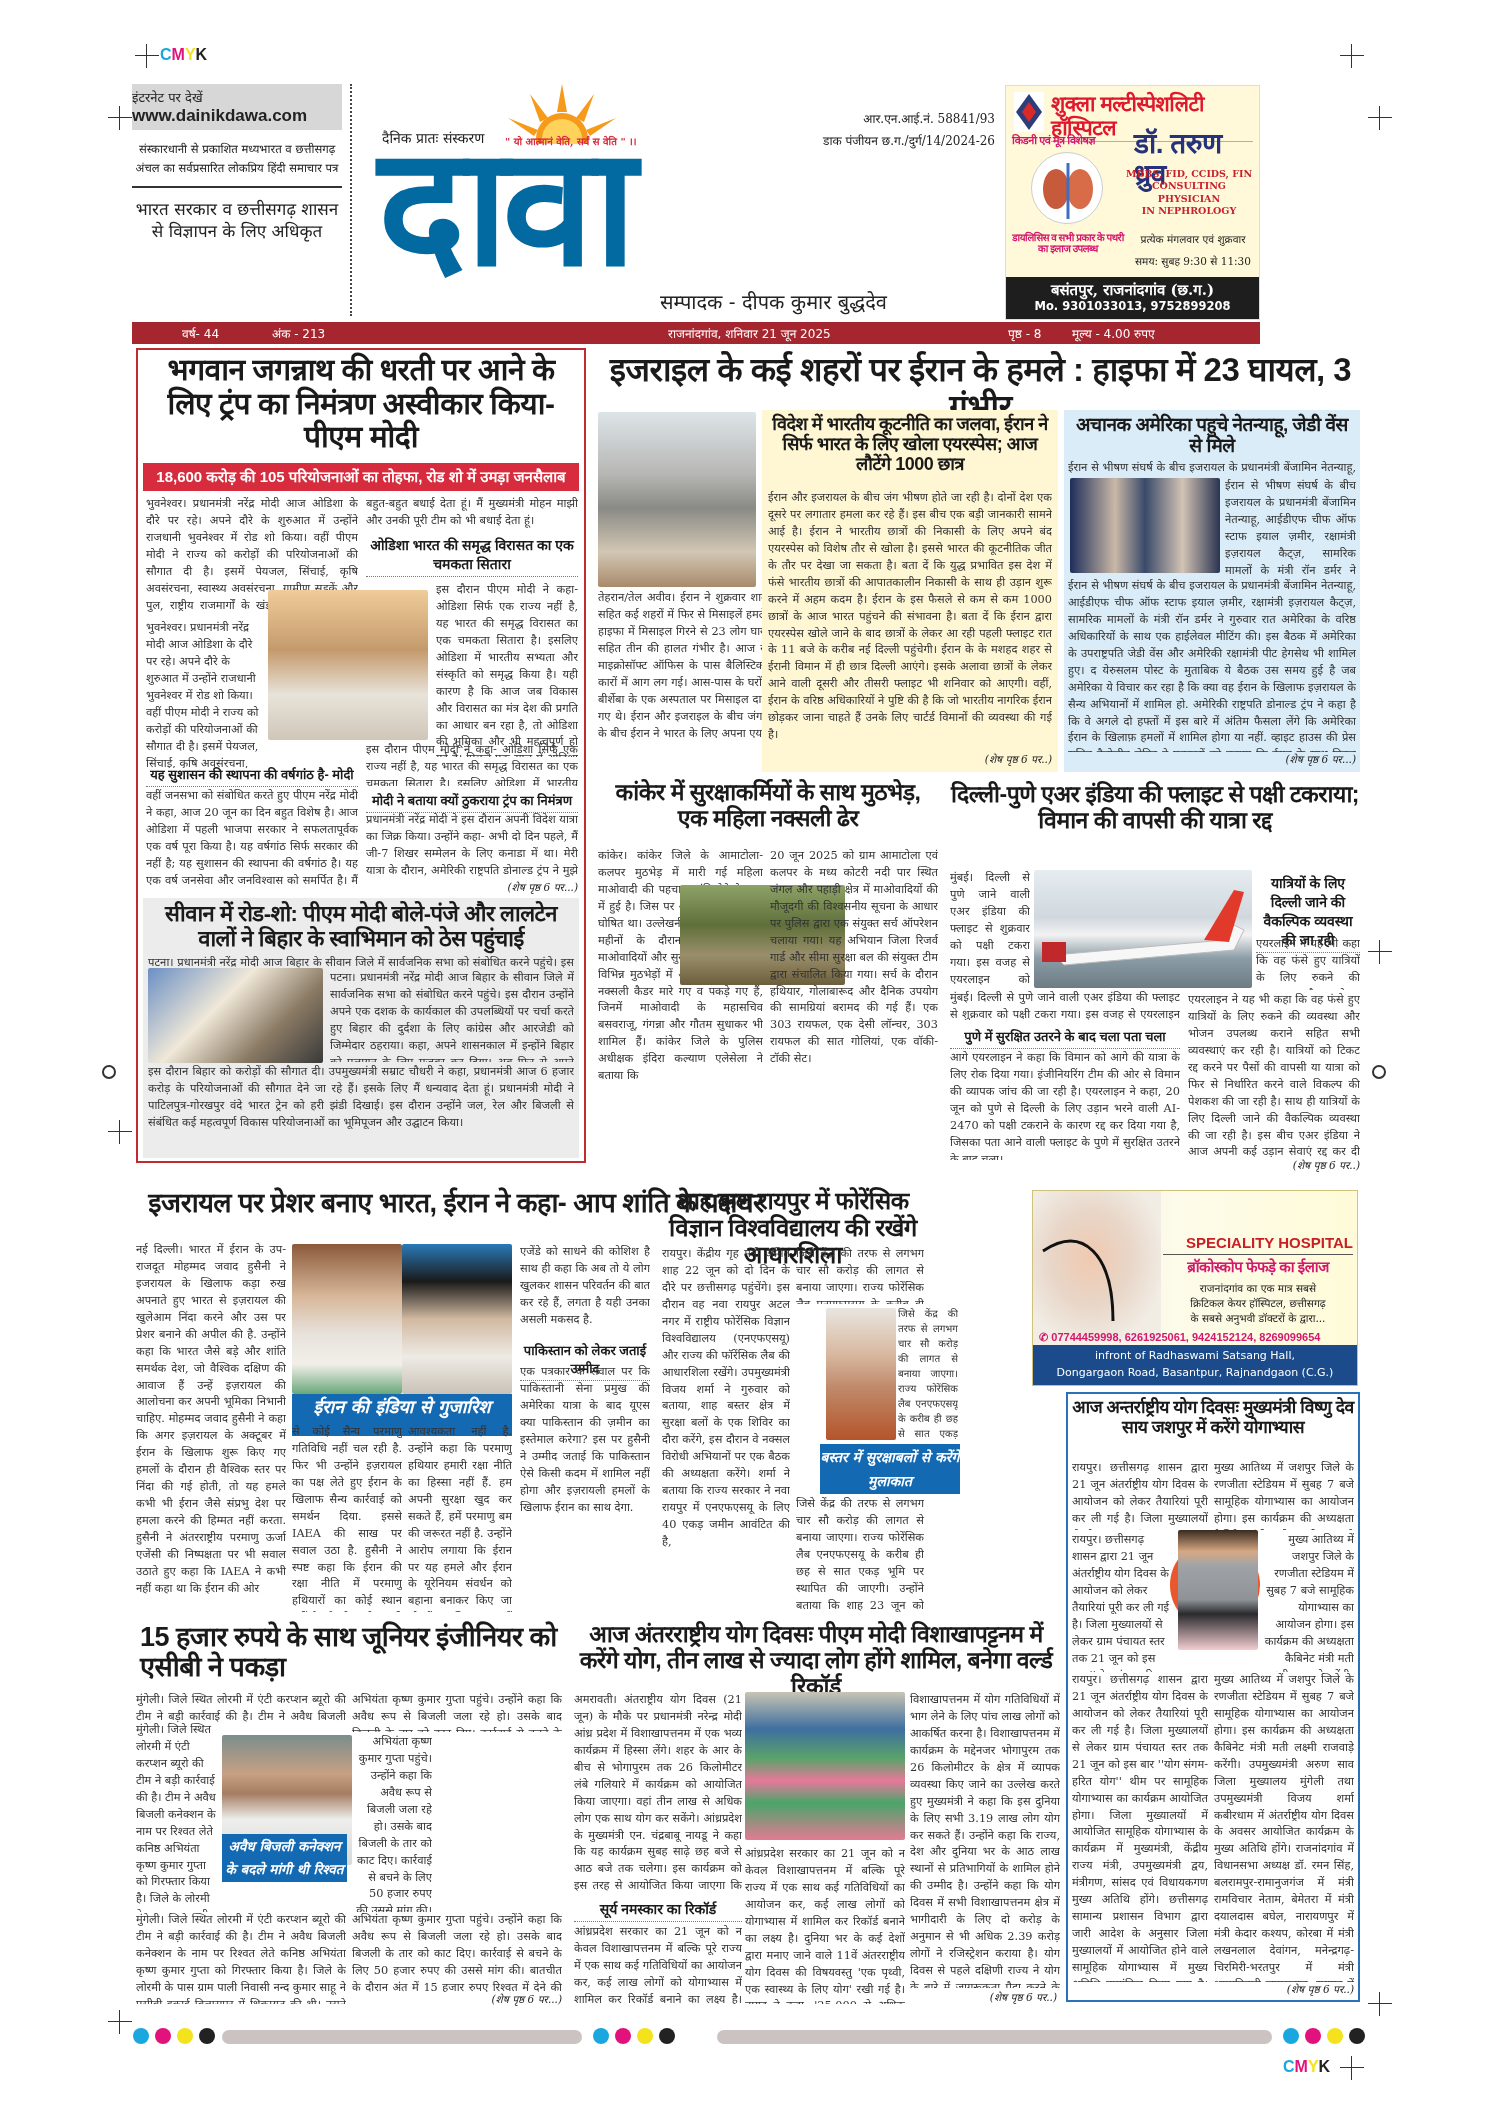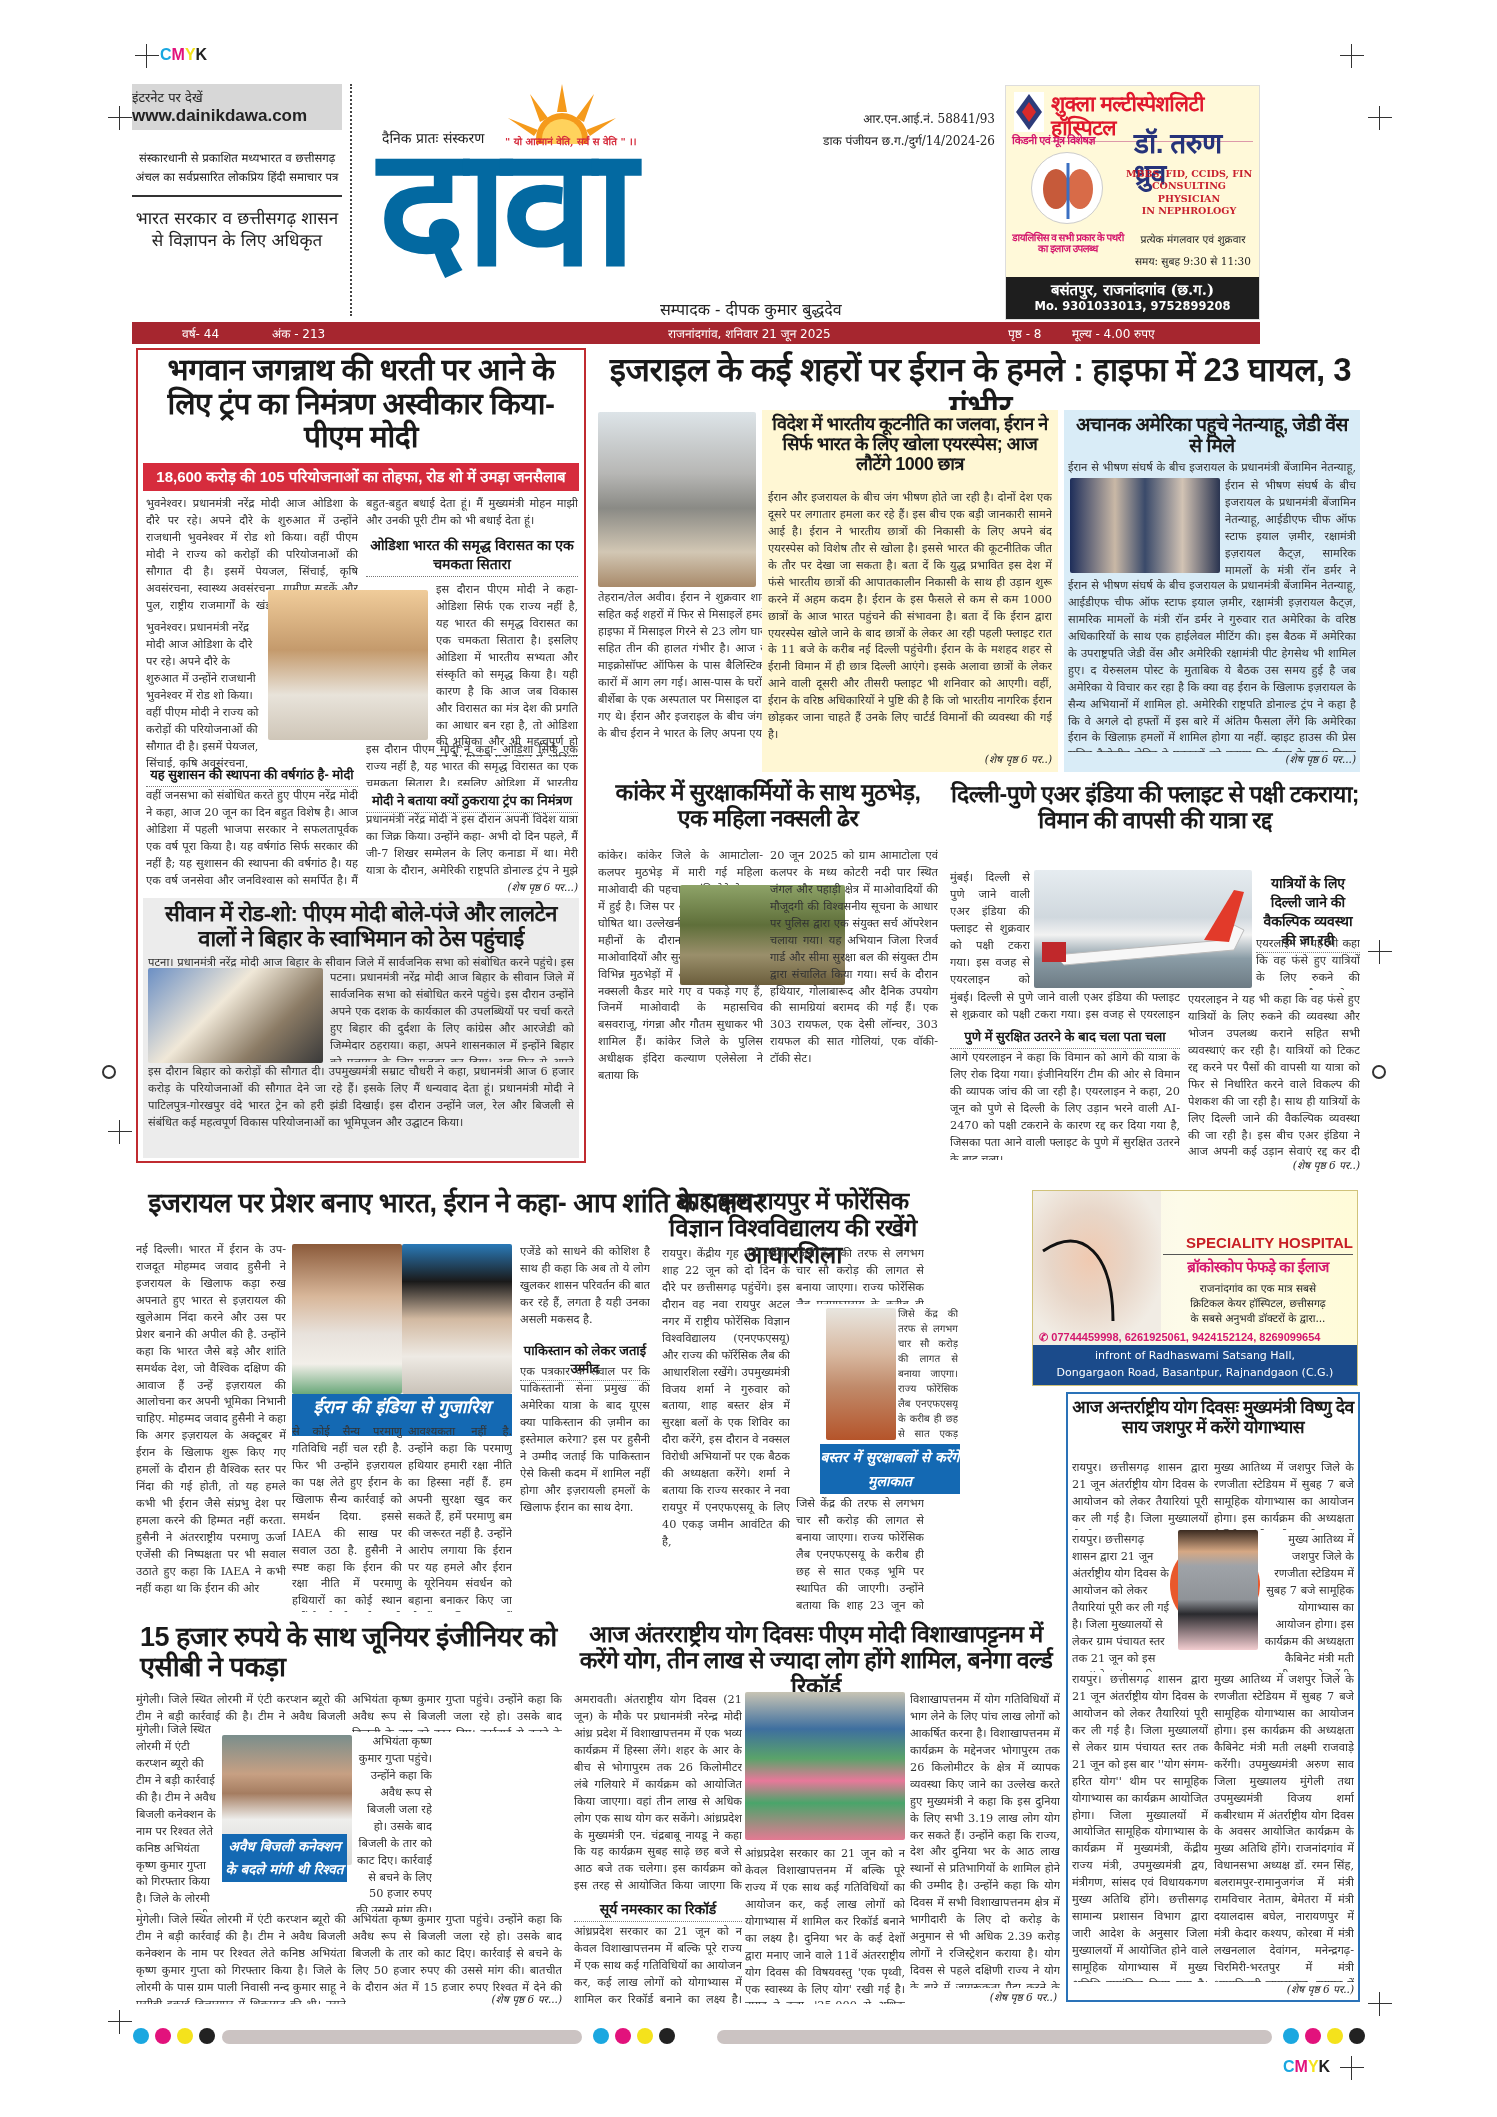--- a/index.html
+++ b/index.html
@@ -49,42 +49,42 @@
 <div class="bar" style="left:717px;top:2030px;width:555px"></div>
 <div class="abs dots" style="left:1283px;top:2028px"><span style="background:#1aa7e0"></span><span style="background:#e2127c"></span><span style="background:#f4e21c"></span><span style="background:#222"></span></div>
 <div class="abs cmyk" style="left:1283px;top:2058px"><span class="c">C</span><span class="m">M</span><span class="y">Y</span><span class="k">K</span></div>
 <div class="mark" style="left:1340px;top:2056px"></div>
 
 <div class="abs" style="left:132px;top:84px;width:210px">
   <div class="web-box">
     <div style="font-size:13px">इंटरनेट पर देखें</div>
     <div style="font-family:'Liberation Sans',sans-serif;font-weight:bold;font-size:17px">www.dainikdawa.com</div>
   </div>
-  <div style="font-size:11.5px;text-align:center;line-height:1.65;margin-top:19px;padding-bottom:8px;border-bottom:2px solid #333">संस्कारधानी से प्रकाशित मध्यभारत व छत्तीसगढ़ अंचल का सर्वप्रसारित लोकप्रिय हिंदी समाचार पत्र</div>
+  <div style="font-size:11.5px;text-align:center;line-height:1.65;margin-top:10px;padding-bottom:8px;border-bottom:2px solid #333">संस्कारधानी से प्रकाशित मध्यभारत व छत्तीसगढ़ अंचल का सर्वप्रसारित लोकप्रिय हिंदी समाचार पत्र</div>
   <div style="font-size:17px;text-align:center;line-height:1.3;margin-top:10px">भारत सरकार व छत्तीसगढ़ शासन से विज्ञापन के लिए अधिकृत</div>
 </div>
 <div class="abs" style="left:350px;top:84px;height:232px;border-left:2px dotted #444"></div>
 
 <div class="abs" style="left:382px;top:128px;font-size:14px">दैनिक प्रातः संस्करण</div>
 <div class="abs" style="left:500px;top:84px;width:125px;height:60px">
   <svg width="125" height="60" viewBox="0 0 125 60">
       <g fill="#f59a1b">
         <circle cx="62" cy="55" r="26"></circle>
         <polygon points="62,0 67,28 57,28"></polygon>
         <polygon points="30,10 48,34 40,38"></polygon>
         <polygon points="94,10 84,38 76,34"></polygon>
         <polygon points="8,34 38,46 34,52"></polygon>
         <polygon points="116,34 90,52 86,46"></polygon>
       </g>
       <circle cx="62" cy="55" r="20" fill="#ffd25c"></circle>
     </svg>
 </div>
 <div class="abs" style="left:505px;top:134px;font-size:10px;color:#d62c3d;font-weight:bold">" यो आत्मानं वेति, सर्वं स वेति " ।।</div>
 <div class="abs mast" style="left:378px;top:125px;font-size:165px;line-height:1;letter-spacing:-6px">दावा</div>
-<div class="abs" style="left:660px;top:298px;font-size:16px">सम्पादक - दीपक कुमार बुद्धदेव</div>
+<div class="abs" style="left:660px;top:288px;font-size:20px">सम्पादक - दीपक कुमार बुद्धदेव</div>
 <div class="abs" style="left:795px;top:110px;font-size:12px;width:200px;text-align:right">आर.एन.आई.नं. 58841/93</div>
 <div class="abs" style="left:760px;top:132px;font-size:12px;width:235px;text-align:right">डाक पंजीयन छ.ग./दुर्ग/14/2024-26</div>
 
 <div class="abs" style="left:1005px;top:85px;width:255px;height:235px;background:#fff9d9;border:1px solid #ddd">
   <div style="position:absolute;left:8px;top:6px;width:30px;height:40px;background:#fff"><svg width="30" height="40">
         <polygon points="15,2 28,20 15,38 2,20" fill="#2d3c7a"></polygon>
         <polygon points="15,10 22,20 15,30 8,20" fill="#d92a2a"></polygon>
       </svg></div>
   <div class="hd" style="position:absolute;left:45px;top:6px;right:6px;font-size:21px;color:#e0182d;border-bottom:1px solid #d9a;padding-bottom:2px">शुक्ला मल्टीस्पेशलिटी हॉस्पिटल</div>
   <div class="hd" style="position:absolute;left:6px;top:48px;width:110px;font-size:11px;color:#d4186d">किडनी एवं मूत्र विशेषज्ञ</div>

